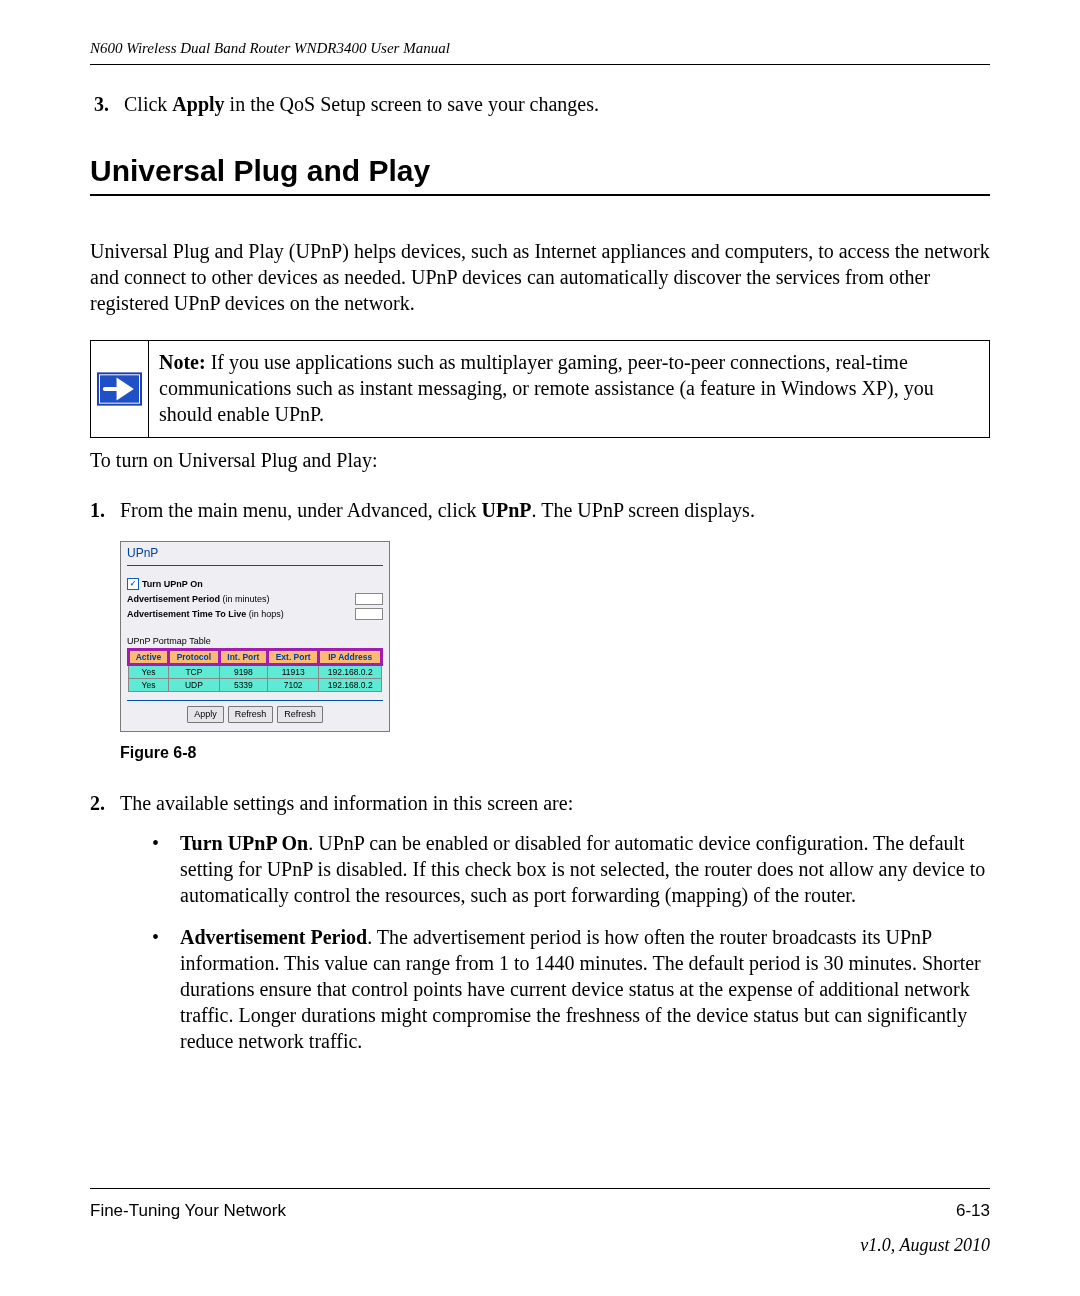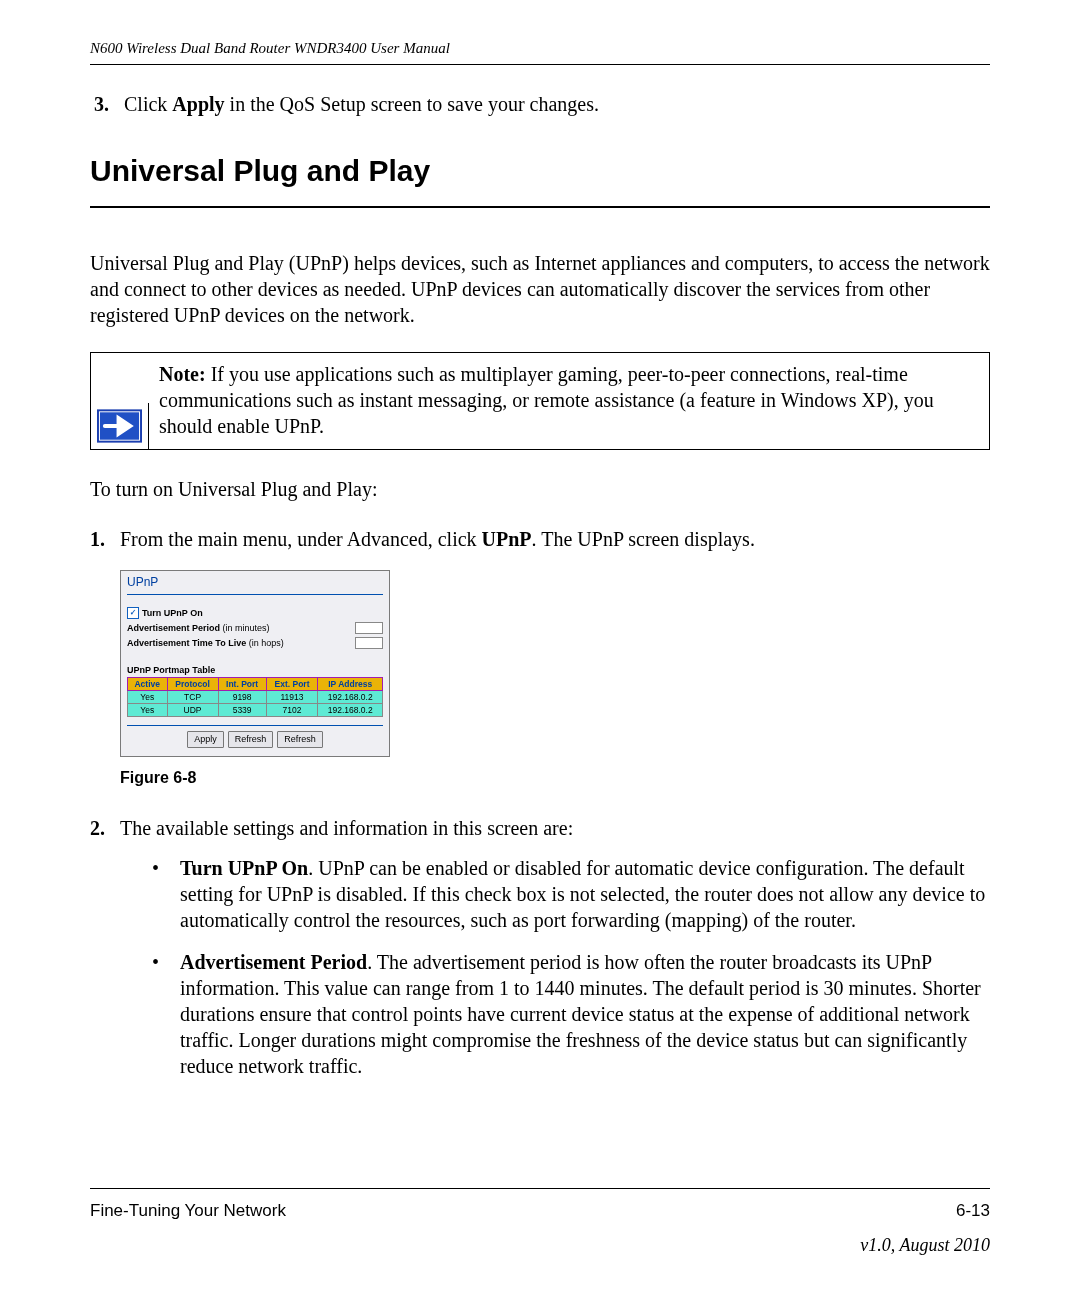--- a/index.html
+++ b/index.html
@@ -29,36 +29,35 @@
     font-size: 20px;
     margin-left: 4px;
     margin-bottom: 38px;
   }
   .step-line .num { font-weight: bold; margin-right: 10px; }
   .step-line .bold { font-weight: bold; }
   h2.section-heading {
     font-family: Arial, Helvetica, sans-serif;
     font-weight: bold;
     font-size: 30px;
-    margin: 0 0 18px 0;
+    margin: 0 0 6px 0;
   }
   .sect-rule {
     border-bottom: 2px solid #000;
     margin-bottom: 42px;
   }
   .para {
     font-size: 20px;
     line-height: 1.3;
     margin-bottom: 24px;
   }
   .note-box-wrap {
     border: 1px solid #000;
     display: flex;
-    margin-bottom: 26px;
-    align-items: flex-end;
+    margin-bottom: 9px;
   }
   .note-icon-cell {
     border-right: 1px solid #000;
     width: 58px;
     display: flex;
     align-items: center;
     justify-content: center;
     padding: 6px;
     box-sizing: border-box;
   }
@@ -126,26 +125,26 @@
   .ss-check {
     width: 10px; height: 10px; border:1px solid #1060c0; background:#fff;
     display:inline-flex; align-items:center; justify-content:center; font-size:8px; color:#1060c0; line-height:1;
   }
   .ss-label { font-weight: bold; }
   .ss-label .light { font-weight: normal; }
   .ss-input {
     width: 24px; height: 12px; border:1px solid #888; background:#fff; font-size:9px;
     padding: 0 13px; box-sizing: border-box; font-family: Arial;
   }
-  .ss-subtitle { font-weight: bold; margin-top: 16px; margin-bottom: 2px;}
+  .ss-subtitle { font-weight: normal; margin-top: 16px; margin-bottom: 2px;}
   .ss-table {
     width: 100%; border-collapse: collapse; font-size: 8.5px; text-align:center;
   }
   .ss-table th {
-    color: #0040a0; font-weight: bold; border:1px solid #a21caf; padding:1px 2px; background:#eab308;
+    color: #0040a0; font-weight: bold; border:3px solid #a21caf; padding:1px 2px; background:#fdba74;
   }
   .ss-table td {
     border:1px solid #888; padding:1px 2px; background:#5eead4;
   }
   .ss-buttons {
     display:flex; justify-content:center; gap:4px; margin-top:8px; border-top:1px solid #0050b0; padding-top:5px;
   }
   .ss-btn {
     border:1px solid #777; background:#e5e5ea; font-size:9px; padding:0px 6px; height:15px; line-height:14px;
     border-radius:1px;

